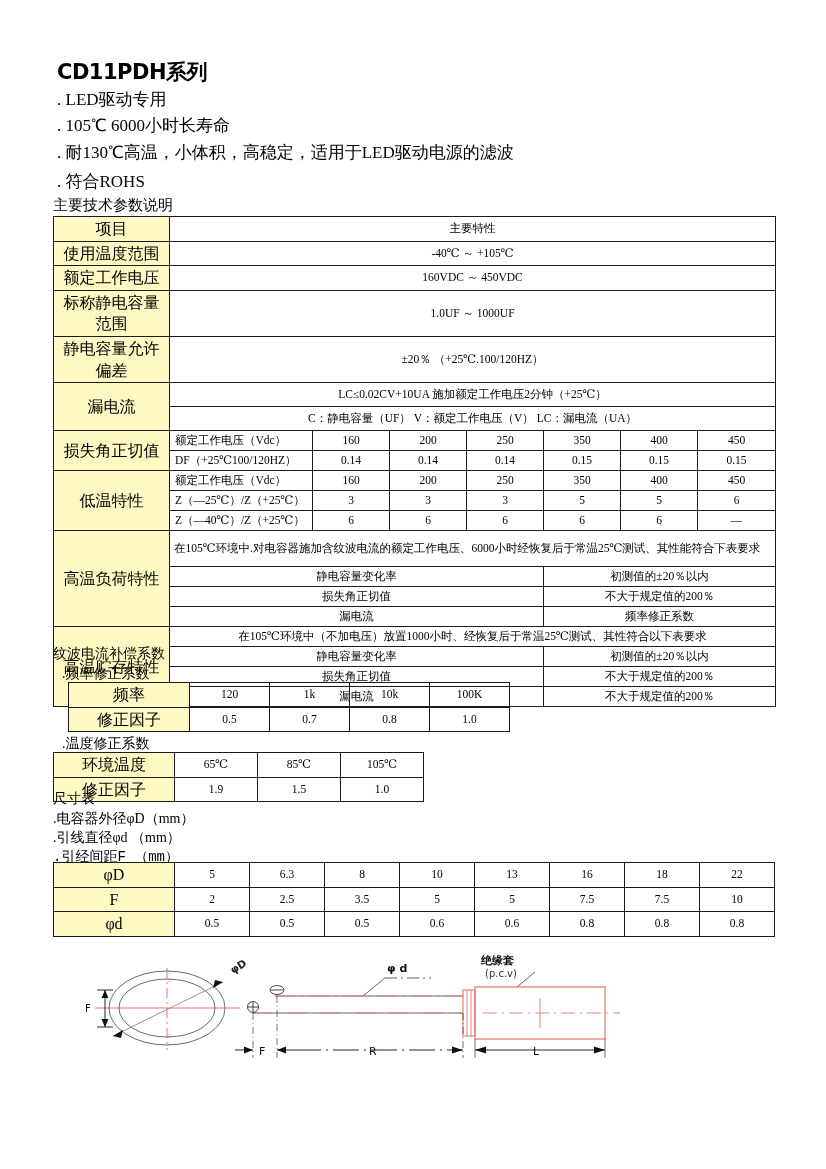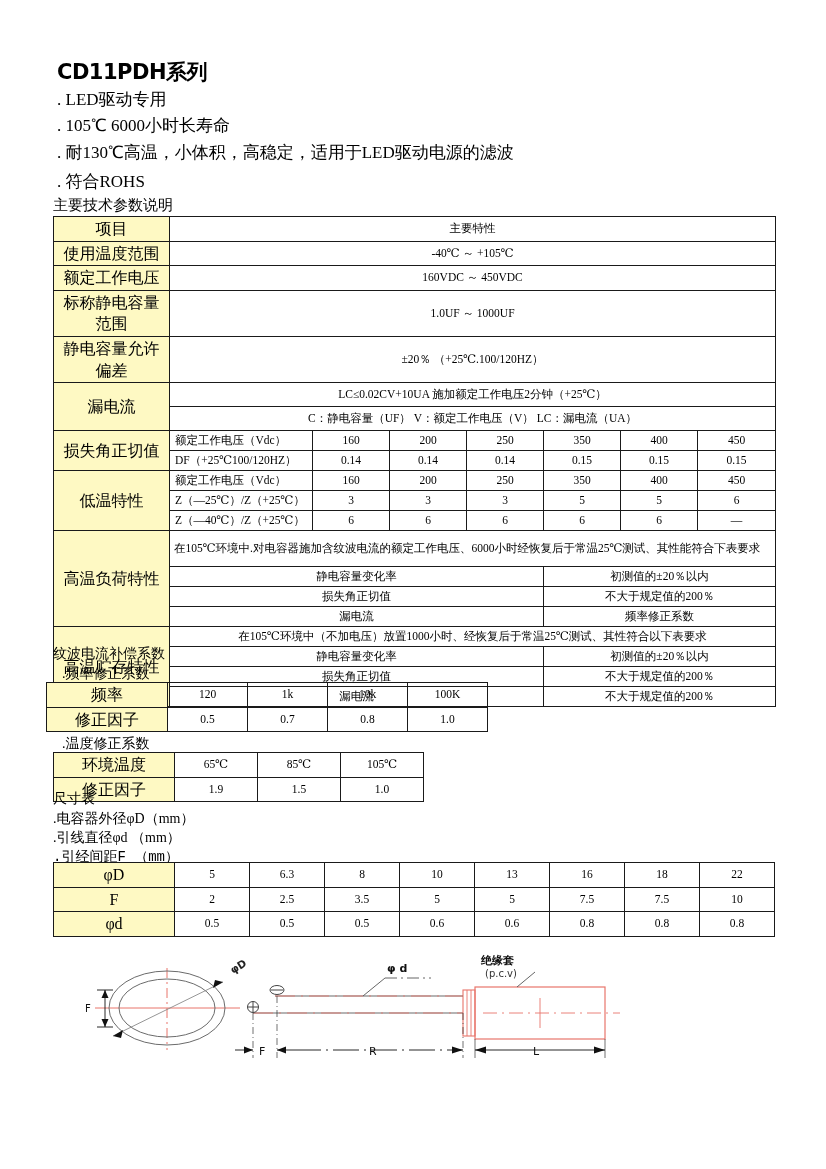--- a/index.html
+++ b/index.html
@@ -102,21 +102,21 @@
   }
   .n1 { top: 645px; left: 53px; }
   .n2 { top: 665px; left: 62px; }
   .n3 { top: 735px; left: 62px; }
   .n4 { top: 790px; left: 53px; }
   .n5 { top: 810px; left: 53px; }
   .n6 { top: 829px; left: 53px; }
   .n7 { top: 848px; left: 53px; font-family: Liberation Mono, monospace; }
 
   #freq-table {
-    left: 46px;
+    left: 68px;
     top: 682px;
     width: 420px;
     border-radius: 8px;
   }
   #freq-table td { height: 18px; }
   #freq-table td.lbl { width: 116px; }
   #freq-table td.v { width: 75px; }
 
   #temp-table {
     left: 53px;

